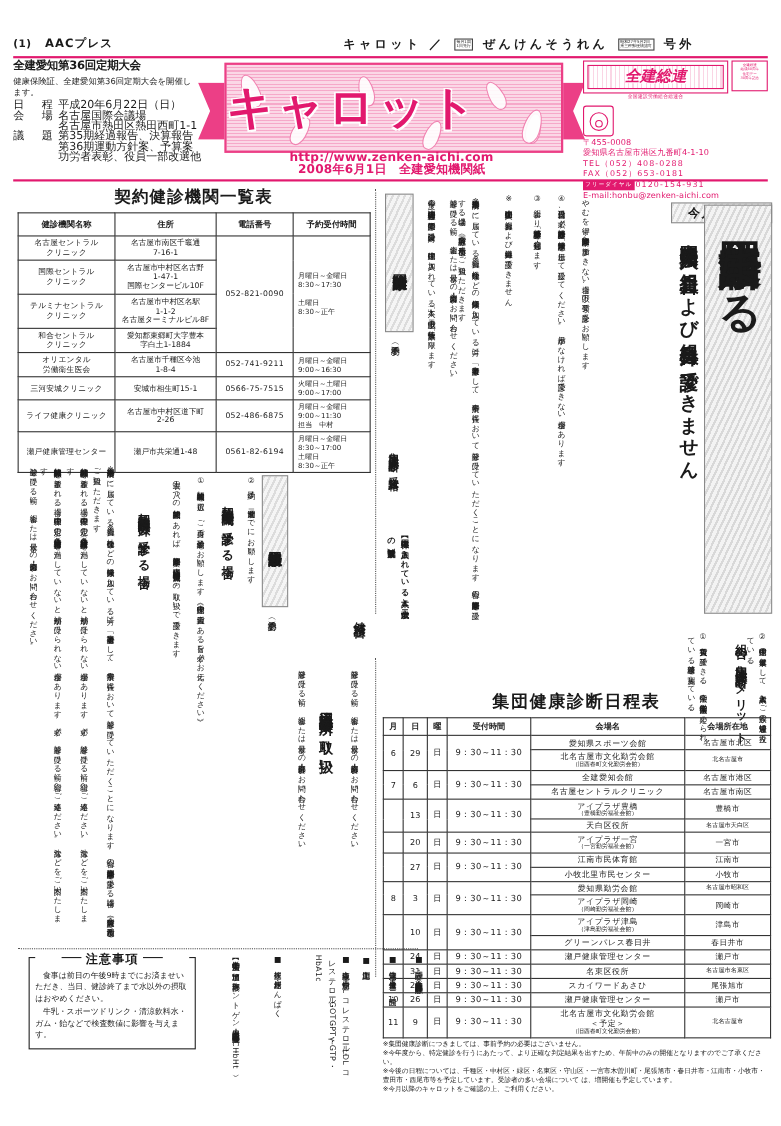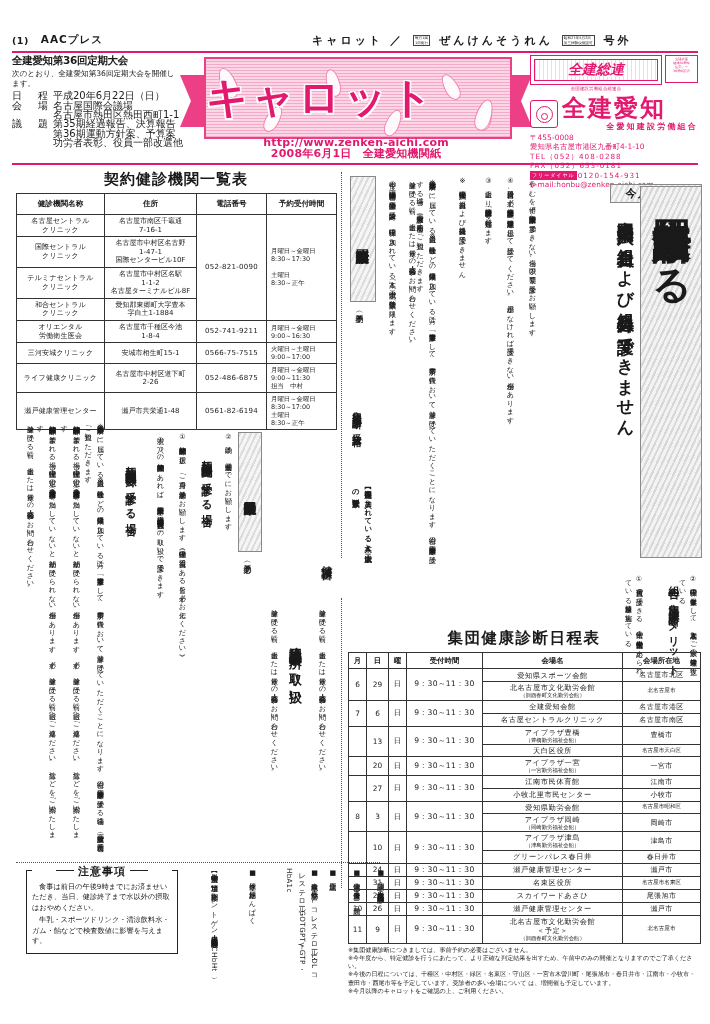--- a/index.html
+++ b/index.html
@@ -155,21 +155,21 @@
       <span>号外</span>
     </span>
   </div>
   <div class="rule" style="top:51px;height:2.2px"></div>
   <div class="rule" style="top:163px;height:2.2px"></div>
 
   <div class="masthead">
 
     <div class="mh-left">
       <h2>全建愛知第36回定期大会</h2>
-      <p>次のとおり、全建愛知第36回定期大会を開催します。</p>
+      <p>健康保険証、全建愛知第36回定期大会を開催します。</p>
       <table>
         <tbody>
             <tr>
           <td class="lb">日　程</td>
           <td>平成20年6月22日（日）</td>
             </tr>
         <tr>
           <td class="lb">会　場</td>
           <td>名古屋国際会議場</td>
             </tr>
@@ -222,24 +222,20 @@
         </div>
         <div class="zkd-small">
           <div>全建総連</div>
           <div>結成60周年</div>
           <div>住宅デー</div>
           <div>30周年記念</div>
         </div>
       </div>
       <div class="aichi-wrap">
         <div class="aichi-seal"></div>
-        <div style="flex:1">
-          <div class="aichi-name">全建愛知</div>
-          <div class="aichi-sub">全愛知建設労働組合</div>
-        </div>
       </div>
       <div class="aichi-addr">
         <div><span>〒455-0008</span></div>
         <div>愛知県名古屋市港区九番町4-1-10</div>
         <div class="ff">TEL（052）408-0288</div>
         <div class="ff">FAX（052）653-0181</div>
         <div class="ff"><span class="freek">フリーダイヤル</span><span>0120-154-931</span></div>
         <div>E-mail:honbu@zenken-aichi.com</div>
       </div>
     </div>

